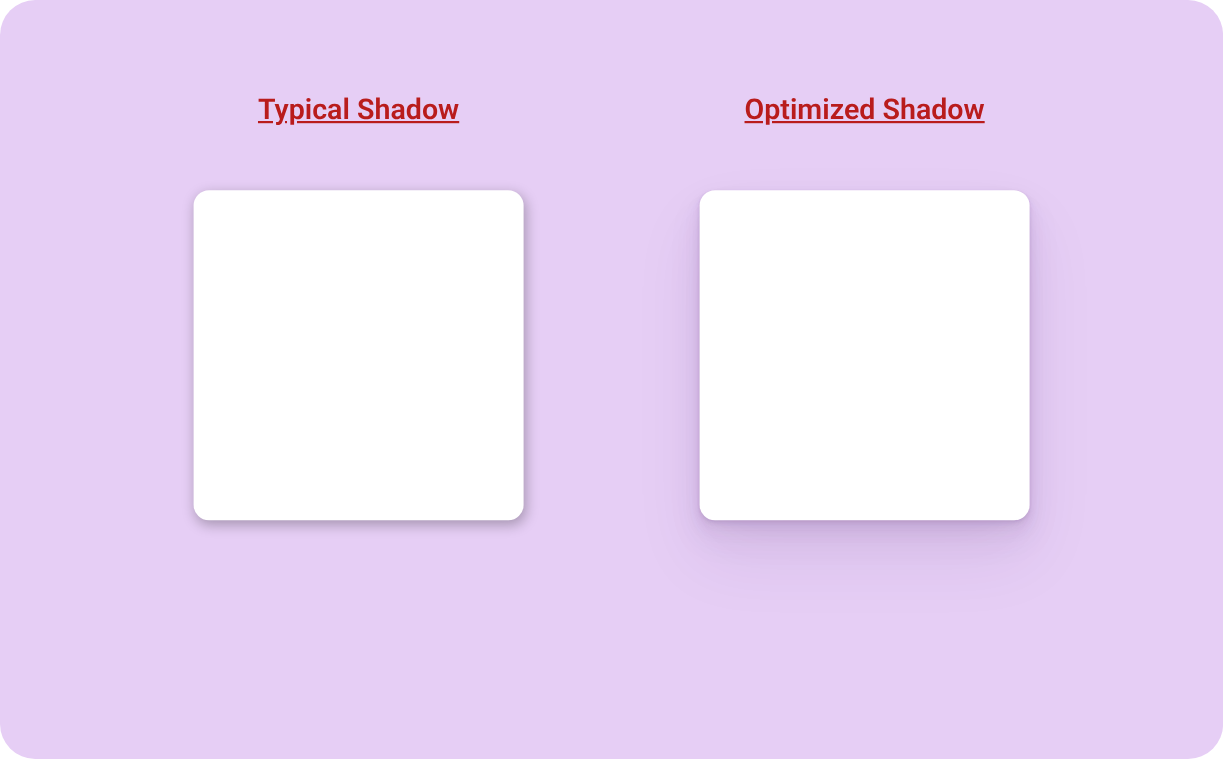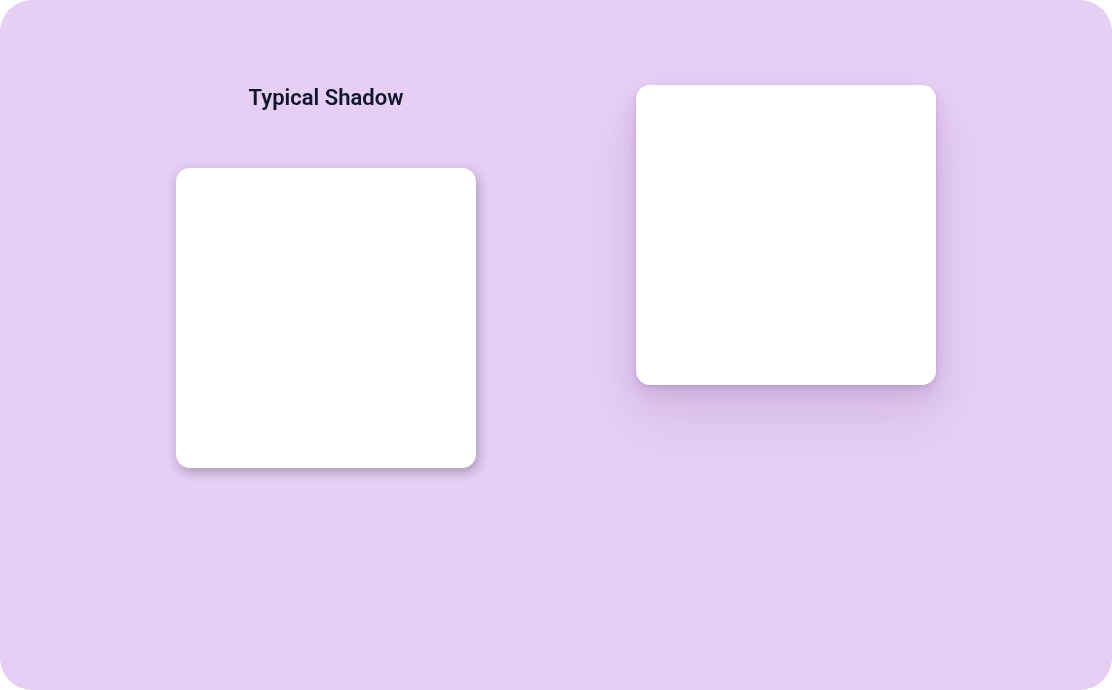--- a/index.html
+++ b/index.html
@@ -29,24 +29,25 @@
       padding-top: 85px;
     }
 
     .shadow-example {
       display: flex;
       flex-direction: column;
       align-items: center;
     }
 
     .label {
-      font-size: 22px;
+      font-size: 26px;
       font-weight: 600;
-      color: #0f172a;
+      color: #b91c1c;
       margin-bottom: 58px;
+      text-decoration: underline;
     }
 
     .box {
       width: 300px;
       height: 300px;
       background-color: #FFFFFF;
       border-radius: 14px;
     }
 
     .typical-shadow {
@@ -65,15 +66,16 @@
   </style>
 </head>
 <body>
 
 <div class="container">
   <div class="shadow-example">
     <div class="label">Typical Shadow</div>
     <div class="box typical-shadow"></div>
   </div>
   <div class="shadow-example">
+    <div class="label">Optimized Shadow</div>
     <div class="box optimized-shadow"></div>
   </div>
 </div>
 
 </body></html>

